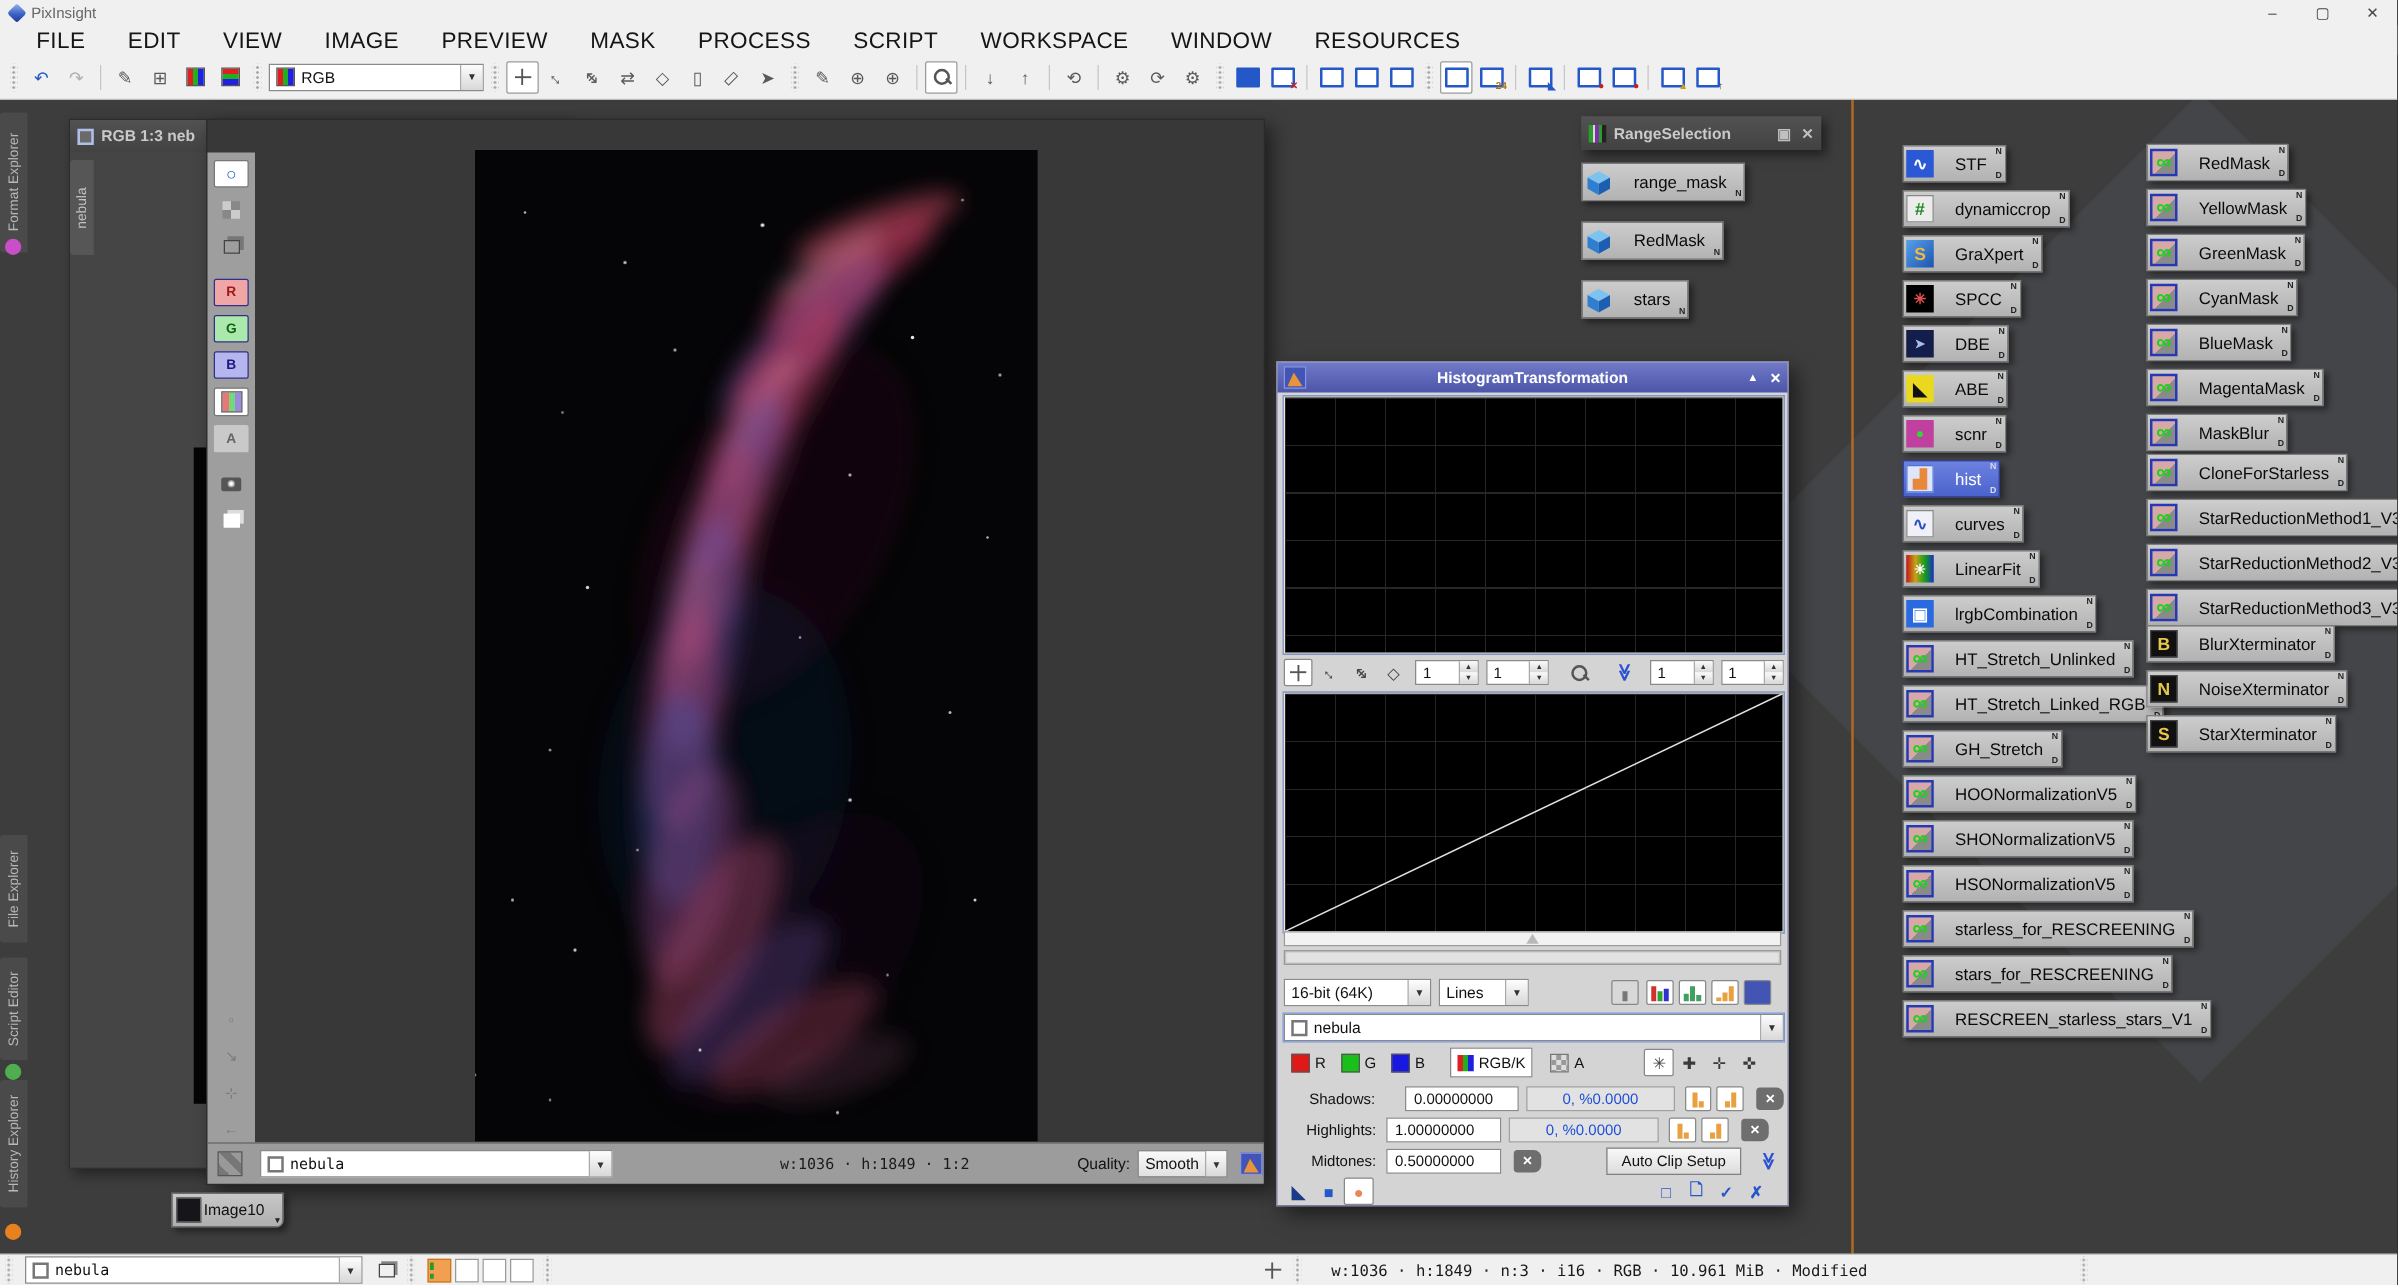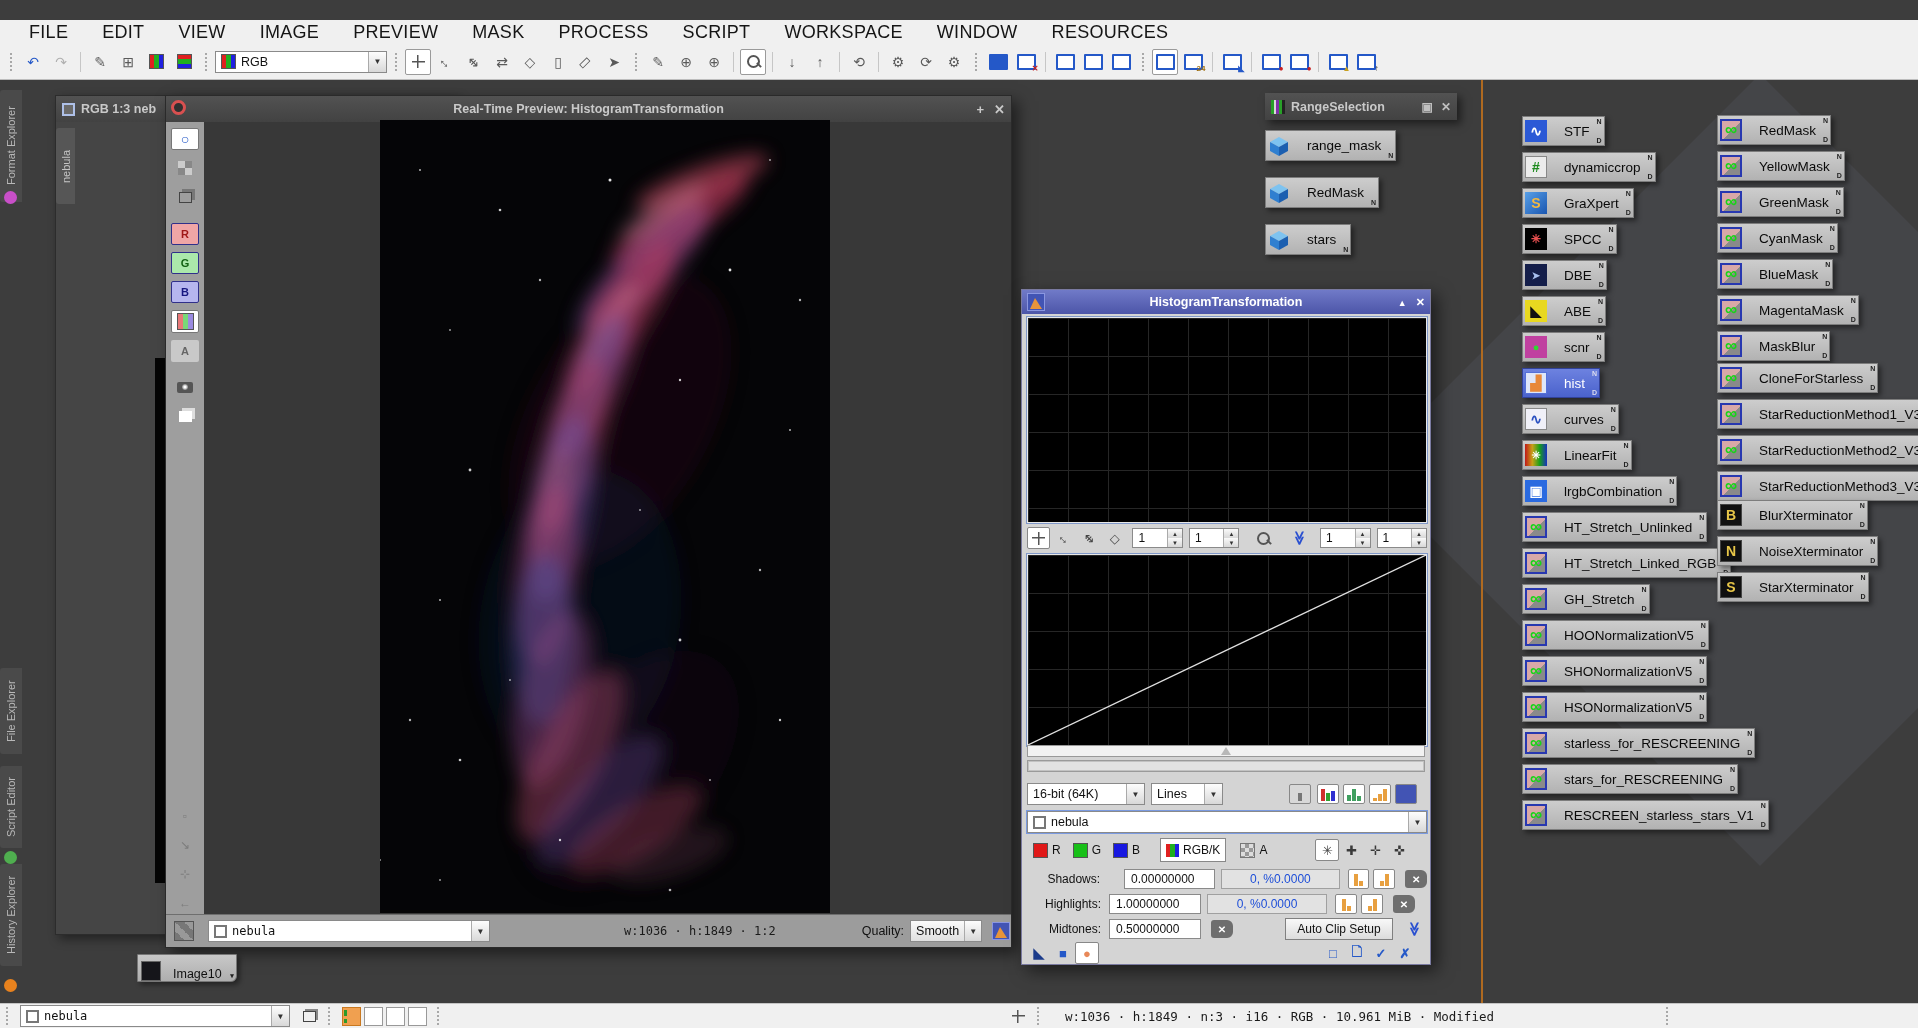--- a/index.html
+++ b/index.html
@@ -122,21 +122,21 @@
   .pi-linfit{background:linear-gradient(90deg,#c01818,#c8a018,#18a018,#1830c0);color:#fff;} .pi-linfit::before{content:"✳";font-size:11px;}
   .pi-lrgb{background:#2a6ae0;color:#fff;} .pi-lrgb::before{content:"▣";}
   .pi-bxt,.pi-nxt,.pi-sxt{background:#101010;color:#e8c648;border:1px solid #444;}
   .pi-bxt::before{content:"B";} .pi-nxt::before{content:"N";} .pi-sxt::before{content:"S";}
   .pi-col{position:absolute;display:flex;flex-direction:column;align-items:flex-start;}
   #deskicons{position:absolute;left:1265px;top:50px;display:flex;flex-direction:column;align-items:flex-start;}
   #deskicons .proc-icon{margin-bottom:16px;height:27px;}
   .cube{width:22px;height:22px;flex:0 0 22px;}
   
   #iconized{position:absolute;left:137px;top:874px;height:26px;background:linear-gradient(#c8c8c8,#aeaeae);
-            border:1px solid #777;display:flex;align-items:flex-end;gap:12px;padding:0 14px 0 3px;
+            border:1px solid #777;display:flex;align-items:center;gap:2px;padding:0 14px 0 3px;
             font-size:12.5px;box-shadow:3px 3px 5px rgba(0,0,0,.4);border-radius:0 0 6px 0;}
   #iconized .thumb{width:18px;height:18px;background:#15151a;border:1px solid #666;}
   
   #histdlg{position:absolute;left:1021px;top:209px;width:410px;height:676px;background:#d4d4d4;
            border:1px solid #7a7aa0;box-shadow:6px 6px 16px rgba(0,0,0,.55);box-sizing:border-box;}
   #histdlg .htitle{height:24px;background:linear-gradient(#707ac8,#4c55a8);display:flex;align-items:center;
            padding:0 5px;gap:5px;color:#fff;font-weight:bold;font-size:12.5px;position:relative;}
   #histdlg .htitle .title-text{position:absolute;left:0;right:0;text-align:center;}
   .hicon{width:16px;height:16px;background:#4254b4;position:relative;z-index:1;border:1px solid #8a96e0;}
   .hicon::after{content:"";position:absolute;left:2px;bottom:1px;border-left:5px solid transparent;
@@ -197,20 +197,29 @@
   .ws-sq.active{background:#f0a050;border-color:#c87820;
         background-image:linear-gradient(#2a9a2a,#2a9a2a),linear-gradient(#2a9a2a,#2a9a2a);
         background-size:3px 6px,3px 4px;background-position:1px 2px,1px 11px;background-repeat:no-repeat;}
   svg{display:block;}
 </style>
 </head>
 <body>
 
 <div id="app">
 
+  <div class="titlebar">
+    <span class="logo-diamond"></span>
+    <span>PixInsight</span>
+    <span class="win-controls">
+      <span class="win-btn g-min"></span>
+      <span class="win-btn g-max"></span>
+      <span class="win-btn g-x"></span>
+    </span>
+  </div>
 
   <div class="menubar">
 
   <span class="menu-item">FILE</span>
       <span class="menu-item">EDIT</span>
       <span class="menu-item">VIEW</span>
       <span class="menu-item">IMAGE</span>
       <span class="menu-item">PREVIEW</span>
       <span class="menu-item">MASK</span>
       <span class="menu-item">PROCESS</span>
@@ -350,28 +359,20 @@
         <span class="winicon"></span>
         <span>RGB 1:3 neb</span>
       </div>
       <div class="body">
         <div class="peek"></div>
       </div>
       <div class="vtab">nebula</div>
     </div>
 
     <div id="preview">
-      <div class="dtitle">
-        <span class="recdot"></span>
-        <span>Real-Time Preview: HistogramTransformation</span>
-        <span class="tbtns">
-          <span>+</span>
-          <span class="g-x"></span>
-        </span>
-      </div>
       <div class="sidebar">
         <span class="sb sel">
             <span class="g-circ"></span>
           </span>
         <span class="sb">
             <span class="chk"></span>
           </span>
         <span class="sb">
             <span class="layers"></span>
           </span>

